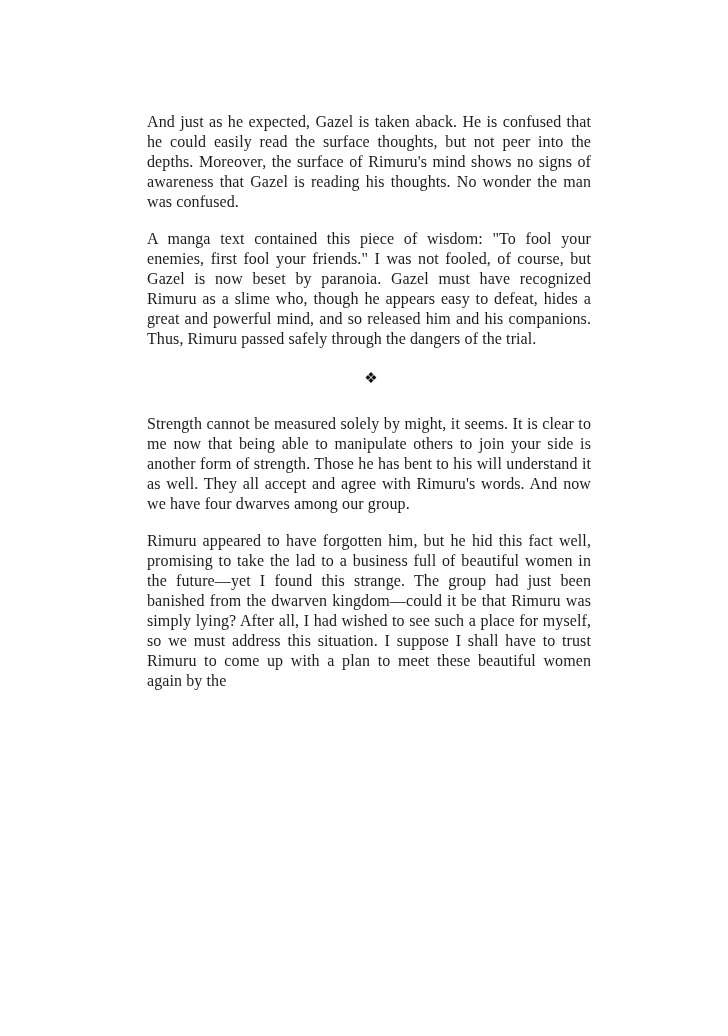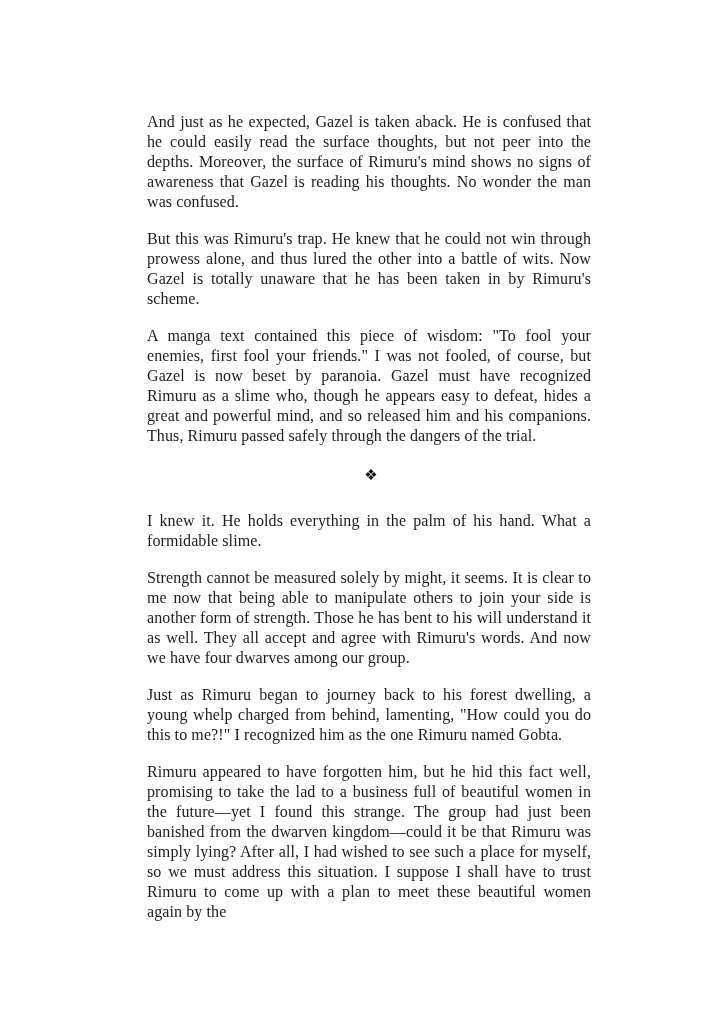--- a/index.html
+++ b/index.html
@@ -32,24 +32,21 @@
     font-size: 15px;
     line-height: 15px;
     color: #111111;
   }
 </style>
 </head>
 <body>
 
 <div class="book-page">
   <p class="para">And just as he expected, Gazel is taken aback. He is confused that he could easily read the surface thoughts, but not peer into the depths. Moreover, the surface of Rimuru's mind shows no signs of awareness that Gazel is reading his thoughts. No wonder the man was confused.</p>
-  <p class="para">But this was Rimuru's trap. He knew that he could not win through prowess alone, and thus lured the other into a battle of wits. Now Gazel is totally unaware that he has been taken in by Rimuru's scheme.</p>
   <p class="para">A manga text contained this piece of wisdom: "To fool your enemies, first fool your friends." I was not fooled, of course, but Gazel is now beset by paranoia. Gazel must have recognized Rimuru as a slime who, though he appears easy to defeat, hides a great and powerful mind, and so released him and his companions. Thus, Rimuru passed safely through the dangers of the trial.</p>
 
   <div class="section-divider">
     <span>❖</span>
   </div>
 
-  <p class="para">I knew it. He holds everything in the palm of his hand. What a formidable slime.</p>
   <p class="para">Strength cannot be measured solely by might, it seems. It is clear to me now that being able to manipulate others to join your side is another form of strength. Those he has bent to his will understand it as well. They all accept and agree with Rimuru's words. And now we have four dwarves among our group.</p>
-  <p class="para">Just as Rimuru began to journey back to his forest dwelling, a young whelp charged from behind, lamenting, "How could you do this to me?!" I recognized him as the one Rimuru named Gobta.</p>
   <p class="para">Rimuru appeared to have forgotten him, but he hid this fact well, promising to take the lad to a business full of beautiful women in the future—yet I found this strange. The group had just been banished from the dwarven kingdom—could it be that Rimuru was simply lying? After all, I had wished to see such a place for myself, so we must address this situation. I suppose I shall have to trust Rimuru to come up with a plan to meet these beautiful women again by the</p>
 </div>
 
 </body></html>

